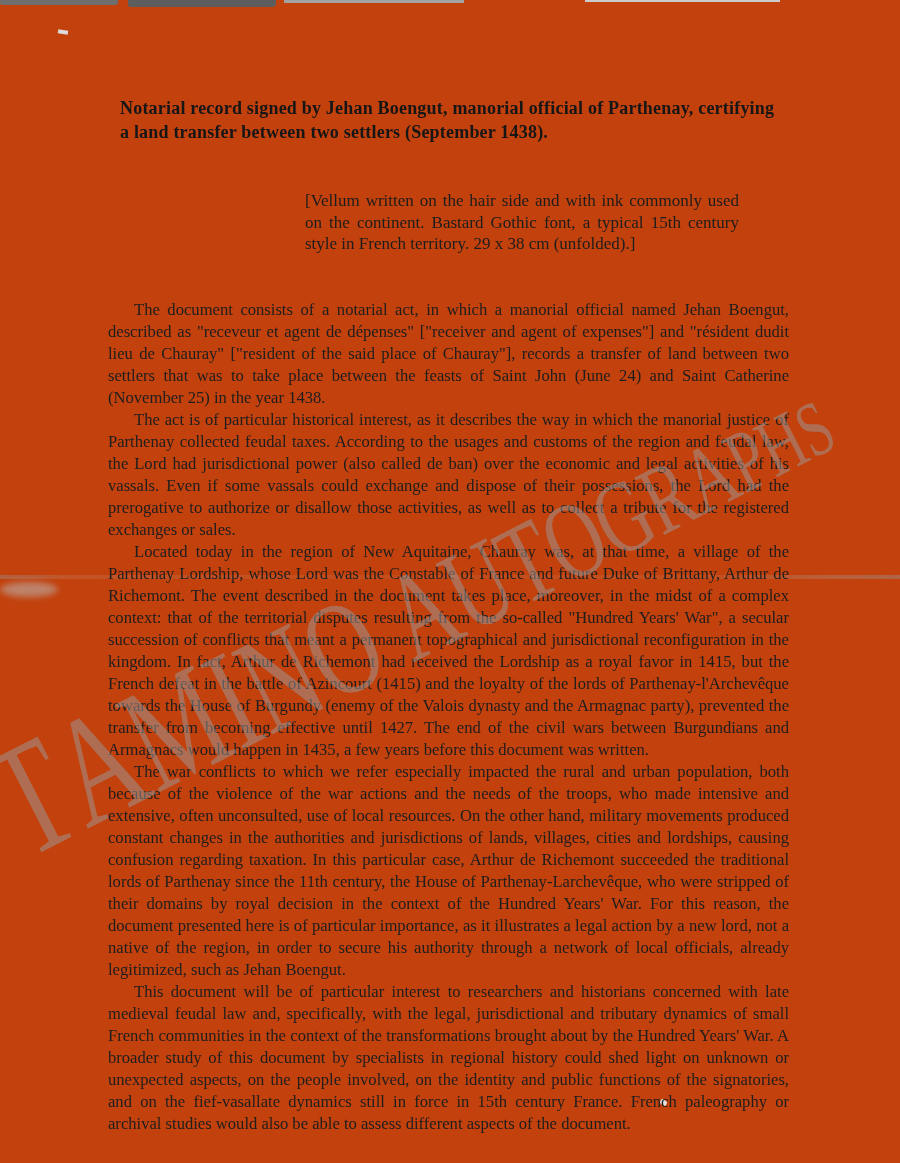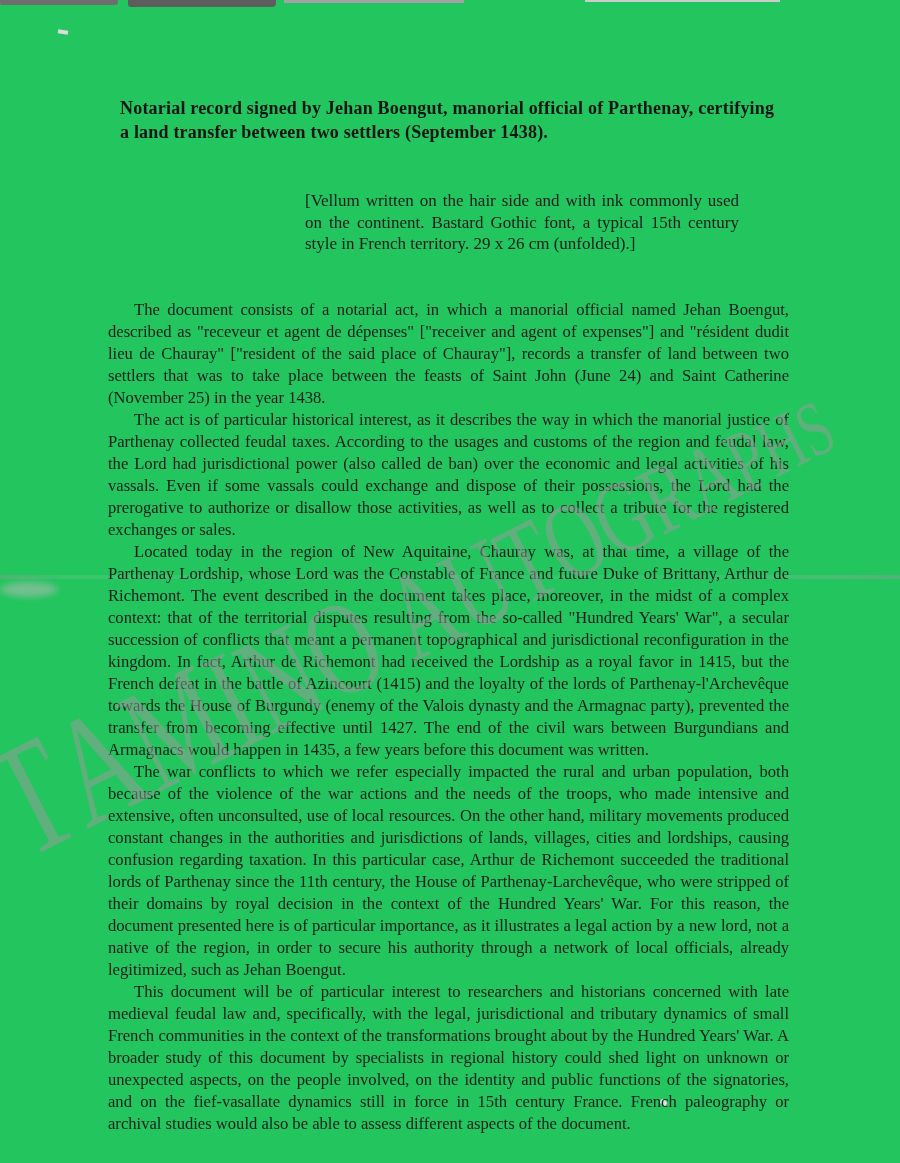--- a/index.html
+++ b/index.html
@@ -1,19 +1,19 @@
 <!DOCTYPE html>
 <html><head>
 <meta charset="utf-8">
 <style>
   html,body{margin:0;padding:0;background:#ffffff;}
   .page{
     position:relative;
     width:900px;height:1163px;
-    background:#22c55e;
+    background:#c2410c;
     overflow:hidden;
     font-family:"Liberation Serif", serif;
   }
   
   .scan-strip{position:absolute;top:0;}
   .strip-a{left:0;width:118px;height:5px;background:#6e6e6e;border-radius:0 0 3px 2px;}
   .strip-b{left:128px;width:148px;height:7px;background:#5d5d5d;border-radius:0 0 4px 3px;}
   .strip-c{left:284px;width:180px;height:3px;background:#a3a3a3;}
   .strip-d{left:585px;width:195px;height:2px;background:#cccccc;}
   .top-mark{position:absolute;left:58px;top:30px;width:10px;height:4px;background:#dcdcdc;transform:rotate(8deg);}
@@ -63,21 +63,21 @@
   <div class="scan-strip strip-b"></div>
   <div class="scan-strip strip-c"></div>
   <div class="scan-strip strip-d"></div>
   <div class="top-mark"></div>
   <div class="crease"></div>
   <div class="edge-smudge"></div>
   <div class="speck"></div>
 
   <h1 class="doc-title">Notarial record signed by Jehan Boengut, manorial official of Parthenay, certifying a land transfer between two settlers (September 1438).</h1>
 
-  <div class="doc-note">[Vellum written on the hair side and with ink commonly used on the continent. Bastard Gothic font, a typical 15th century style in French territory. 29 x 26 cm (unfolded).]</div>
+  <div class="doc-note">[Vellum written on the hair side and with ink commonly used on the continent. Bastard Gothic font, a typical 15th century style in French territory. 29 x 38 cm (unfolded).]</div>
 
   <div class="doc-body">
       <p>The document consists of a notarial act, in which a manorial official named Jehan Boengut, described as "receveur et agent de dépenses" ["receiver and agent of expenses"] and "résident dudit lieu de Chauray" ["resident of the said place of Chauray"], records a transfer of land between two settlers that was to take place between the feasts of Saint John (June 24) and Saint Catherine (November 25) in the year 1438.</p>
       <p>The act is of particular historical interest, as it describes the way in which the manorial justice of Parthenay collected feudal taxes. According to the usages and customs of the region and feudal law, the Lord had jurisdictional power (also called de ban) over the economic and legal activities of his vassals. Even if some vassals could exchange and dispose of their possessions, the Lord had the prerogative to authorize or disallow those activities, as well as to collect a tribute for the registered exchanges or sales.</p>
       <p>Located today in the region of New Aquitaine, Chauray was, at that time, a village of the Parthenay Lordship, whose Lord was the Constable of France and future Duke of Brittany, Arthur de Richemont. The event described in the document takes place, moreover, in the midst of a complex context: that of the territorial disputes resulting from the so-called "Hundred Years' War", a secular succession of conflicts that meant a permanent topographical and jurisdictional reconfiguration in the kingdom. In fact, Arthur de Richemont had received the Lordship as a royal favor in 1415, but the French defeat in the battle of Azincourt (1415) and the loyalty of the lords of Parthenay-l'Archevêque towards the House of Burgundy (enemy of the Valois dynasty and the Armagnac party), prevented the transfer from becoming effective until 1427. The end of the civil wars between Burgundians and Armagnacs would happen in 1435, a few years before this document was written.</p>
       <p>The war conflicts to which we refer especially impacted the rural and urban population, both because of the violence of the war actions and the needs of the troops, who made intensive and extensive, often unconsulted, use of local resources. On the other hand, military movements produced constant changes in the authorities and jurisdictions of lands, villages, cities and lordships, causing confusion regarding taxation. In this particular case, Arthur de Richemont succeeded the traditional lords of Parthenay since the 11th century, the House of Parthenay-Larchevêque, who were stripped of their domains by royal decision in the context of the Hundred Years' War. For this reason, the document presented here is of particular importance, as it illustrates a legal action by a new lord, not a native of the region, in order to secure his authority through a network of local officials, already legitimized, such as Jehan Boengut.</p>
       <p>This document will be of particular interest to researchers and historians concerned with late medieval feudal law and, specifically, with the legal, jurisdictional and tributary dynamics of small French communities in the context of the transformations brought about by the Hundred Years' War. A broader study of this document by specialists in regional history could shed light on unknown or unexpected aspects, on the people involved, on the identity and public functions of the signatories, and on the fief-vasallate dynamics still in force in 15th century France. French paleography or archival studies would also be able to assess different aspects of the document.</p>
     </div>
 
   <svg class="watermark" viewBox="0 0 900 1163" aria-hidden="true">

